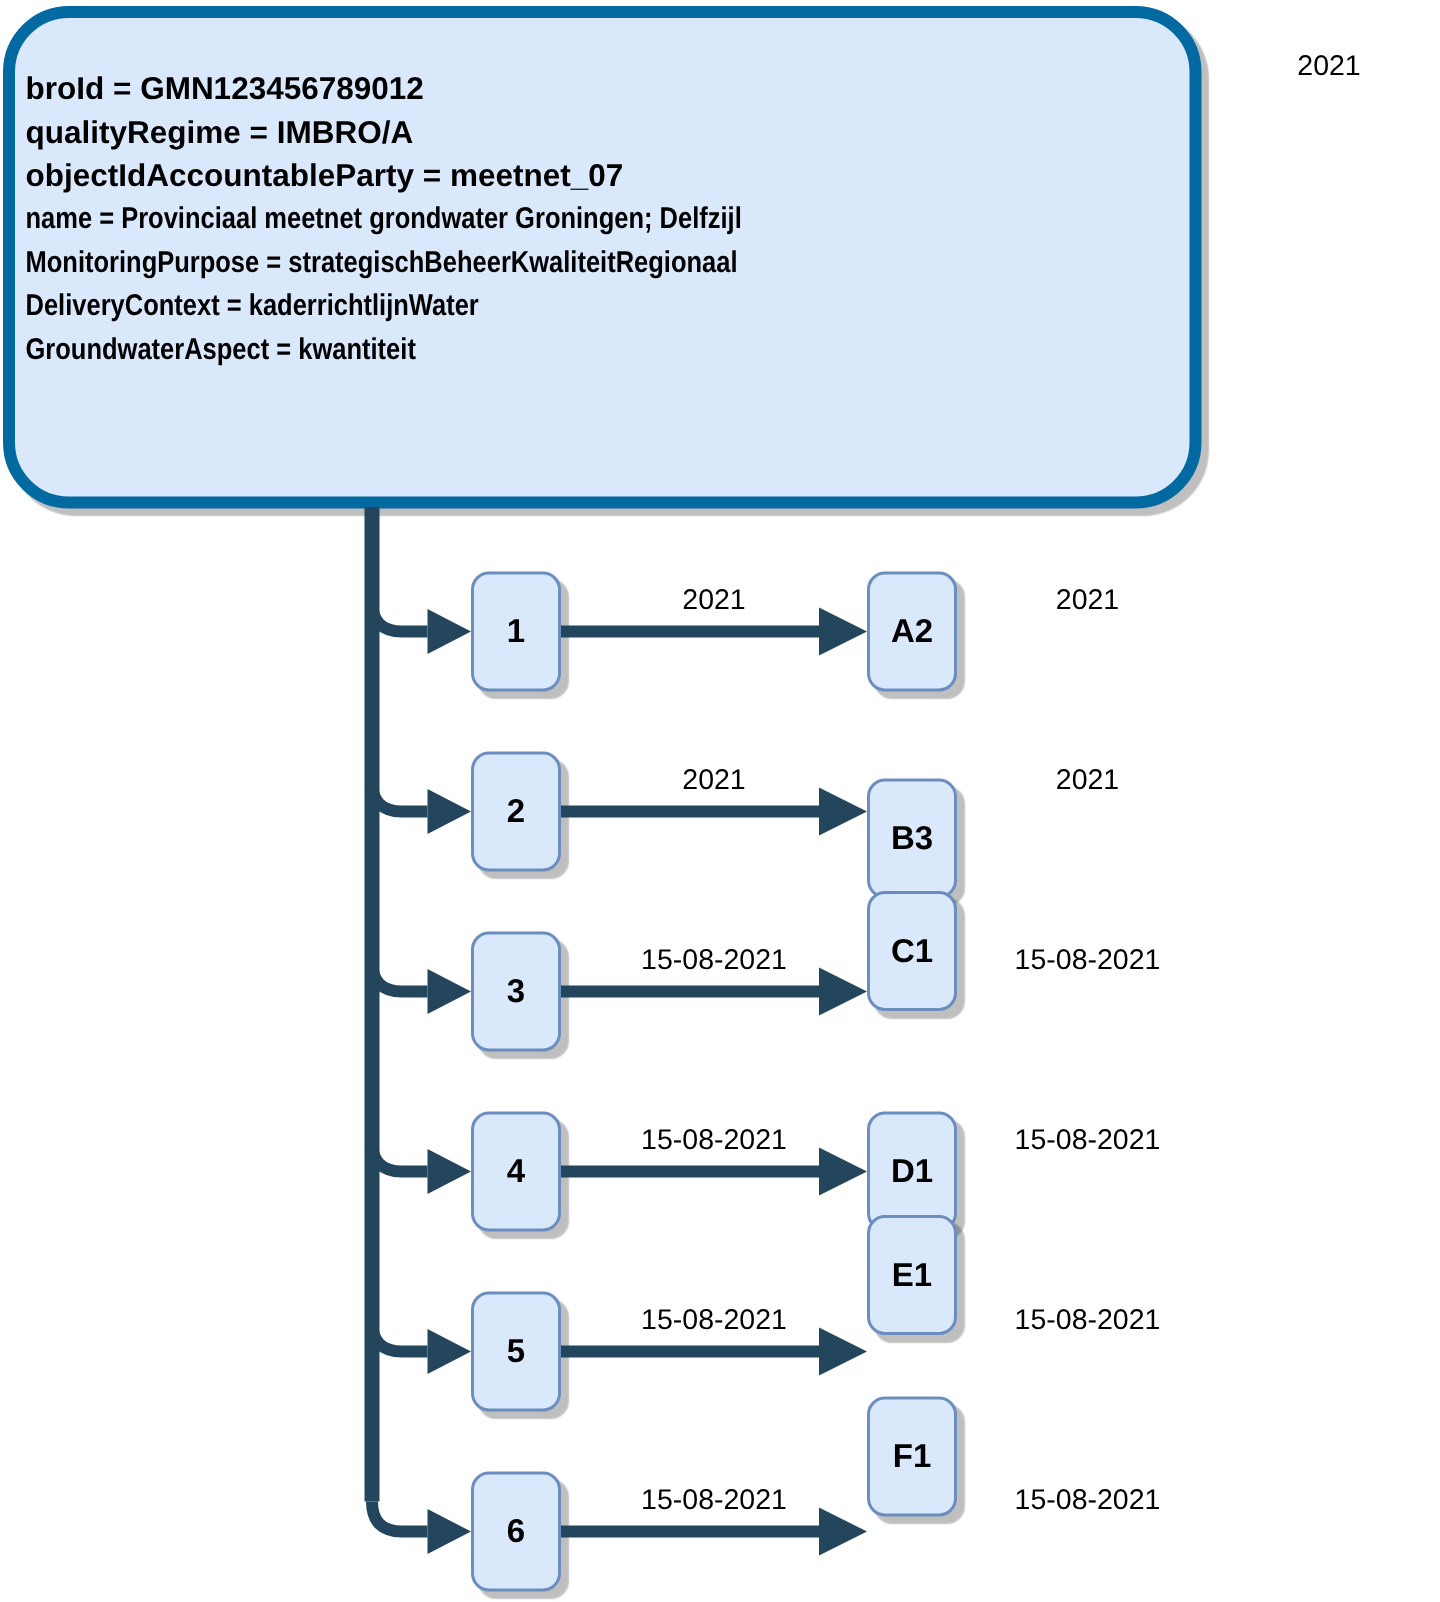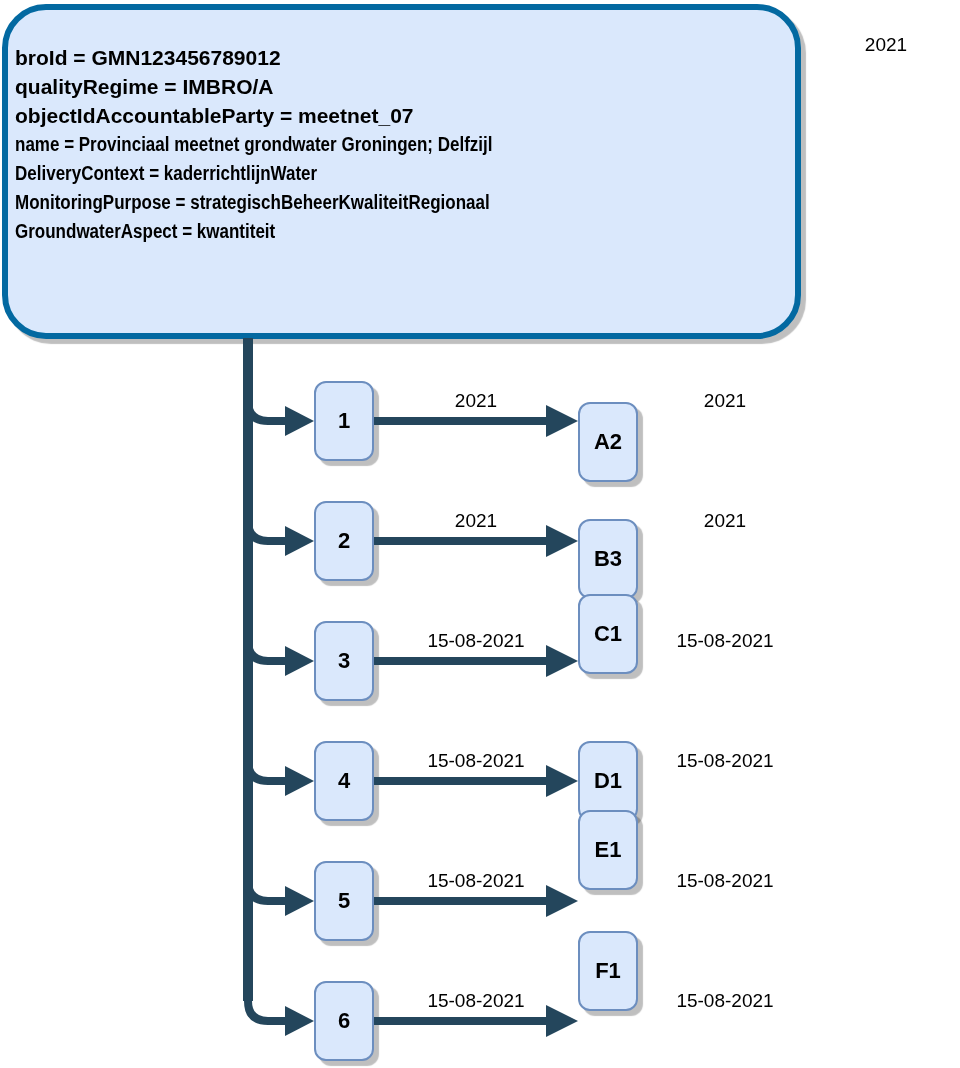--- a/index.html
+++ b/index.html
@@ -3,21 +3,21 @@
 <meta charset="utf-8">
 <style>
   html,body{margin:0;padding:0;background:#fff;}
   #canvas{
     position:relative;width:960px;height:1068px;background:#ffffff;
     font-family:"Liberation Sans", sans-serif;overflow:hidden;
   }
   
   .info-box{
     position:absolute;left:2px;top:4px;width:799px;height:335px;
-    box-sizing:border-box;background:#dae8fc;border:6px solid #0369a1;
+    box-sizing:border-box;background:#dae8fc;border:8px solid #0369a1;
     border-radius:44px;box-shadow:5px 5px 1px rgba(0,0,0,0.25);
     padding:33px 4px 0 7px;color:#000;
   }
   .box-line{height:29px;line-height:29px;font-weight:bold;font-size:21px;white-space:nowrap;}
   .box-line.narrow{font-size:20px;}
   .box-line.narrow .squeeze{display:inline-block;transform:scaleX(0.85);transform-origin:0 55%;white-space:nowrap;}
   
   .node{
     position:absolute;width:60px;height:80px;box-sizing:border-box;
     background:#dae8fc;border:2px solid #6c8ebf;border-radius:12px;
@@ -40,22 +40,22 @@
 </head>
 <body>
 
 <div id="canvas">
 
   <div class="info-box">
     <div class="box-line">broId = GMN123456789012</div>
     <div class="box-line">qualityRegime = IMBRO/A</div>
     <div class="box-line">objectIdAccountableParty = meetnet_07</div>
     <div class="box-line narrow"><span class="squeeze">name = Provinciaal meetnet grondwater Groningen; Delfzijl</span></div>
+    <div class="box-line narrow"><span class="squeeze">MonitoringPurpose = strategischBeheerKwaliteitRegionaal</span></div>
     <div class="box-line narrow"><span class="squeeze">DeliveryContext = kaderrichtlijnWater</span></div>
-    <div class="box-line narrow"><span class="squeeze">MonitoringPurpose = strategischBeheerKwaliteitRegionaal</span></div>
     <div class="box-line narrow"><span class="squeeze">GroundwaterAspect = kwantiteit</span></div>
   </div>
 
   <div class="lbl top-lbl">2021</div>
 
   <div class="node src" style="top:381px">
       <span>1</span>
     </div>
   <div class="node src" style="top:501px">
       <span>2</span>
@@ -66,21 +66,21 @@
   <div class="node src" style="top:741px">
       <span>4</span>
     </div>
   <div class="node src" style="top:861px">
       <span>5</span>
     </div>
   <div class="node src" style="top:981px">
       <span>6</span>
     </div>
 
-  <div class="node tgt" style="top:402px">
+  <div class="node tgt" style="top:381px">
       <span>A2</span>
     </div>
   <div class="node tgt" style="top:519px">
       <span>B3</span>
     </div>
   <div class="node tgt" style="top:594px">
       <span>C1</span>
     </div>
   <div class="node tgt" style="top:741px">
       <span>D1</span>

